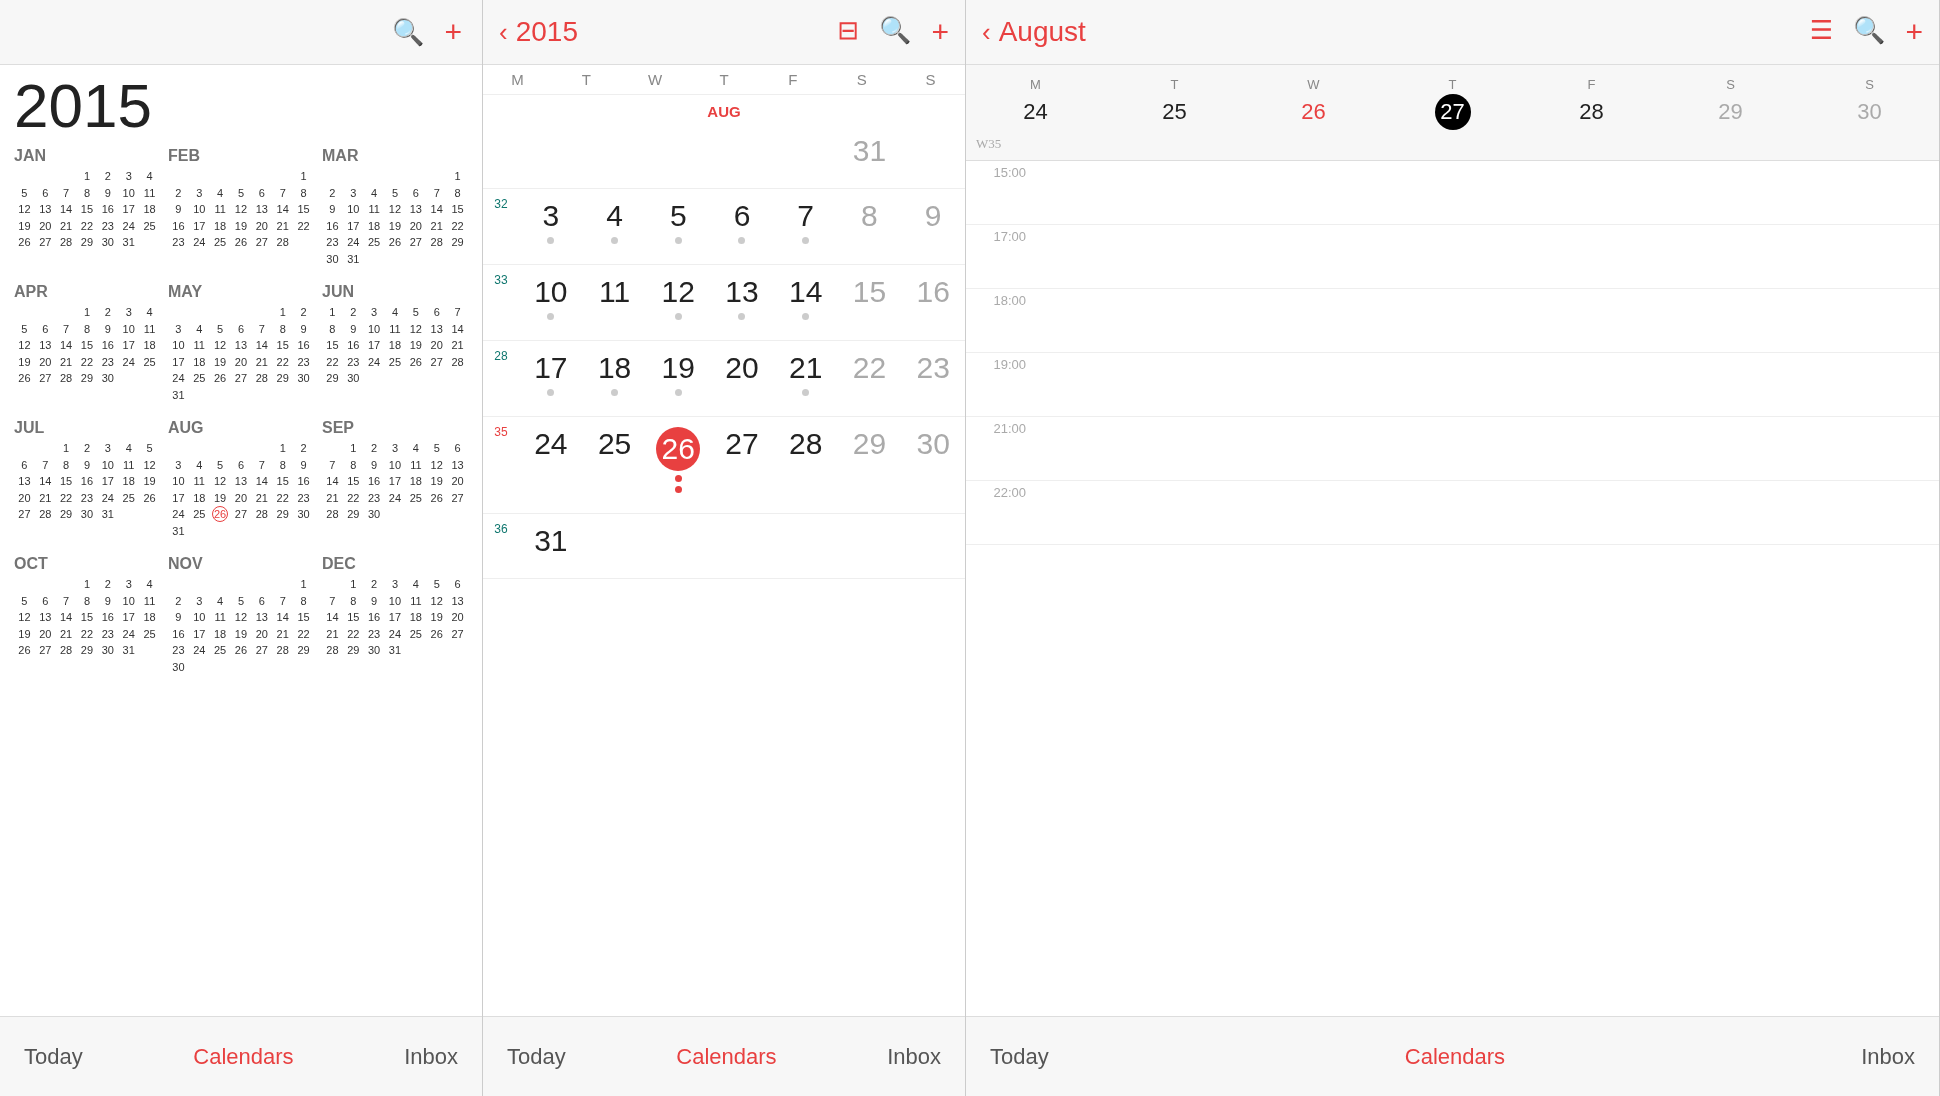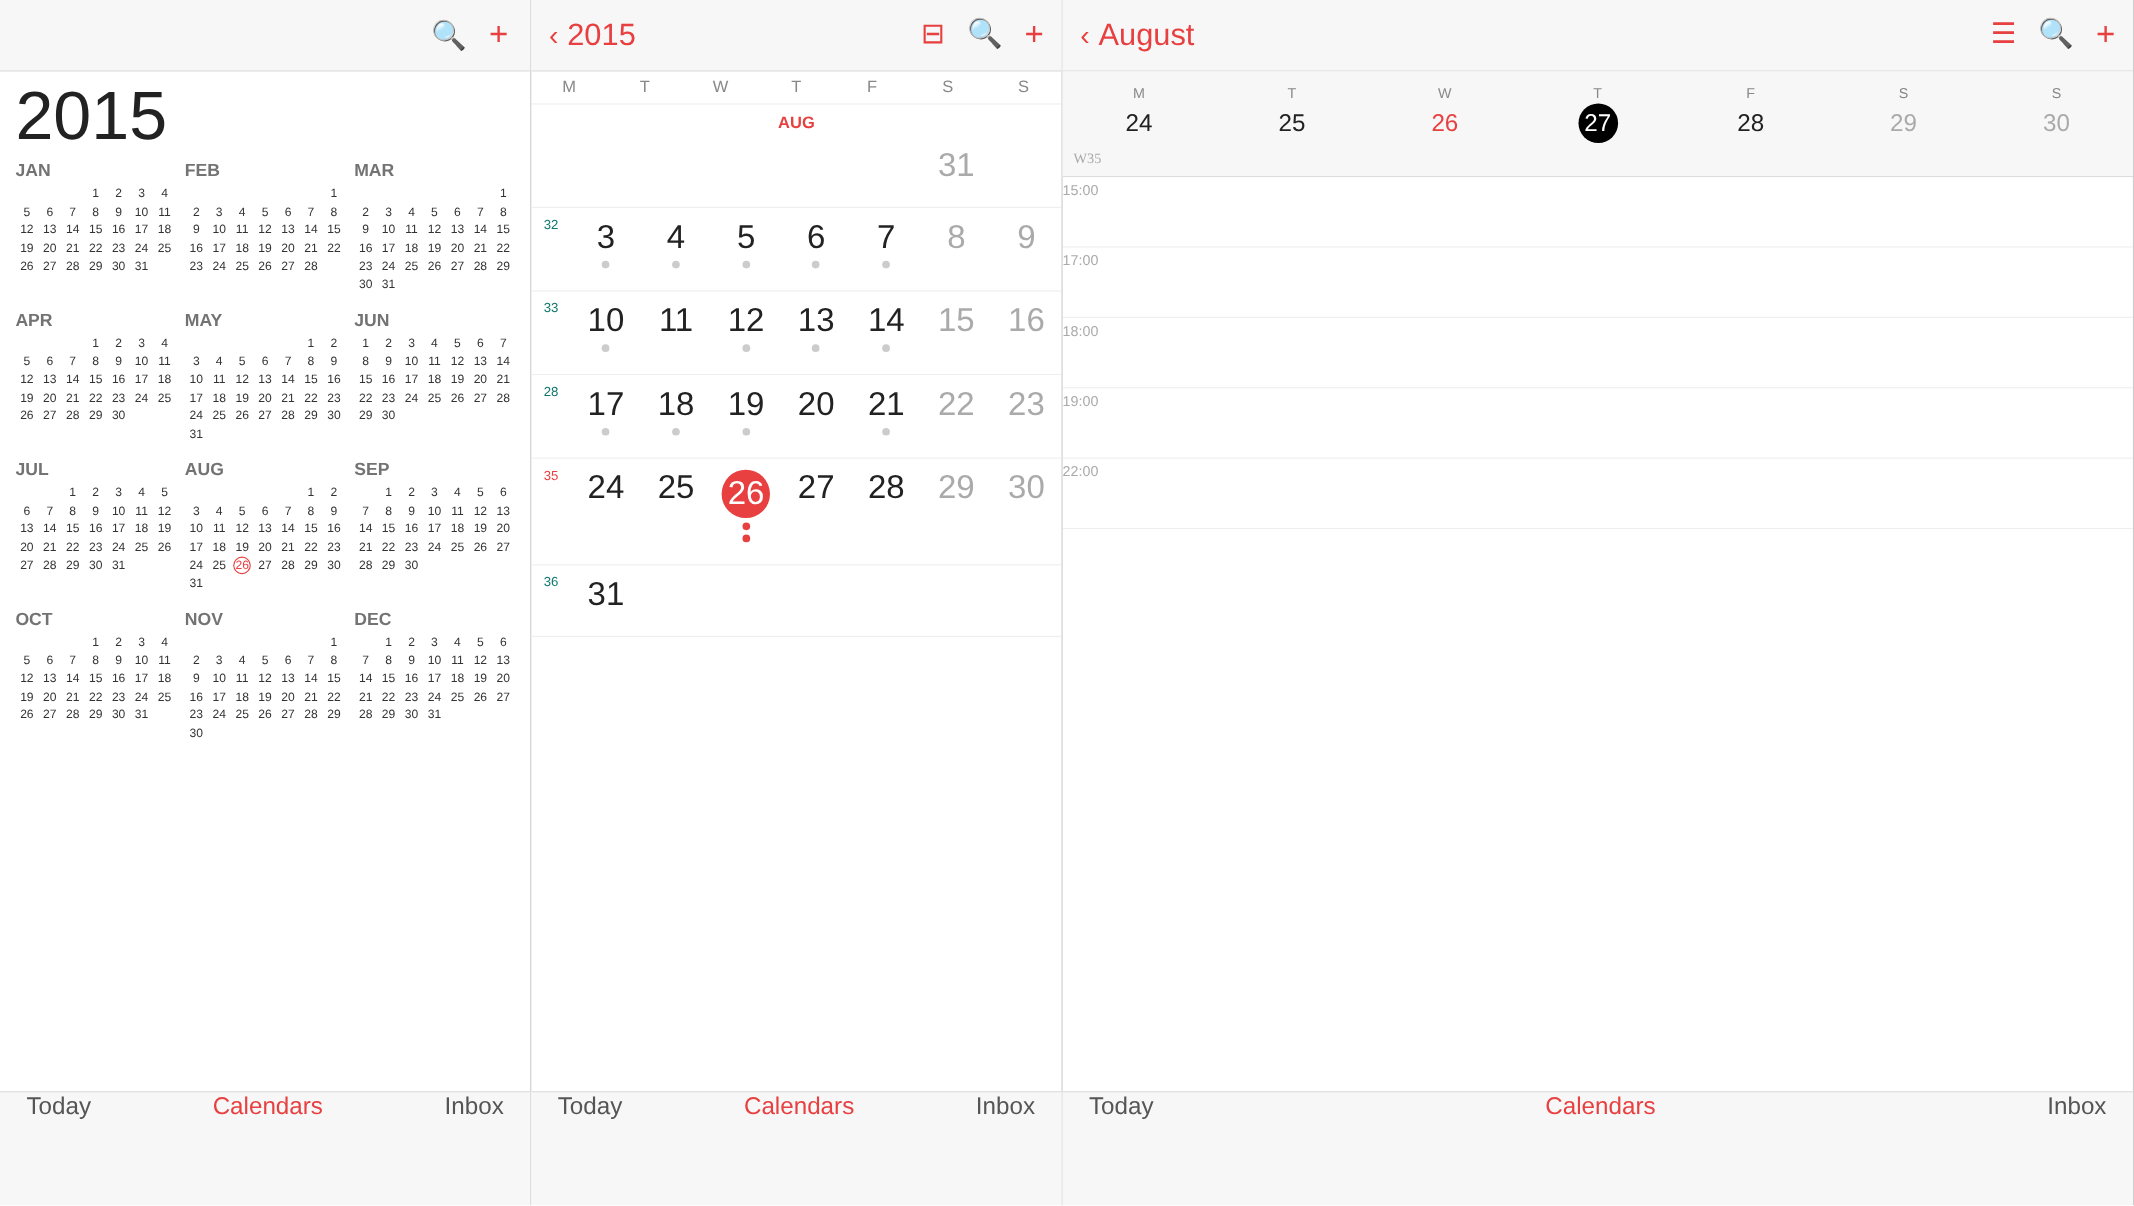--- a/index.html
+++ b/index.html
@@ -97,24 +97,25 @@
       width: 16px;
       height: 16px;
       display: inline-flex;
       align-items: center;
       justify-content: center;
       font-size: 11px;
     }
 
     
     .bottom-nav {
-      height: 104px;
+      height: 80px;
       background: #f7f7f7;
       border-top: 1px solid #ddd;
       display: flex;
+      align-items: center;
       justify-content: space-between;
       padding: 0 24px;
     }
     .nav-item {
       font-size: 22px;
       color: #555;
       cursor: pointer;
     }
     .nav-item.active {
       color: #e84040;
@@ -249,20 +250,21 @@
     .hour-row {
       display: flex;
       height: 64px;
       border-bottom: 1px solid #eee;
       align-items: flex-start;
     }
     .hour-label {
       width: 70px;
       font-size: 13px;
       color: #aaa;
+      text-align: right;
       padding-right: 10px;
       padding-top: 4px;
       flex-shrink: 0;
     }
     .hour-content {
       flex: 1;
       border-left: 1px solid #eee;
     }
 
     
@@ -1026,20 +1028,24 @@
       </div>
       <div class="hour-row">
         <div class="hour-label">18:00</div>
         <div class="hour-content"></div>
       </div>
       <div class="hour-row">
         <div class="hour-label">19:00</div>
         <div class="hour-content"></div>
       </div>
       <div class="hour-row">
+        <div class="hour-label">21:00</div>
+        <div class="hour-content"></div>
+      </div>
+      <div class="hour-row">
         <div class="hour-label">22:00</div>
         <div class="hour-content"></div>
       </div>
     </div>
   <div class="bottom-nav">
     <span class="nav-item">Today</span>
     <span class="nav-item active">Calendars</span>
     <span class="nav-item">Inbox</span>
   </div>
 </div>

